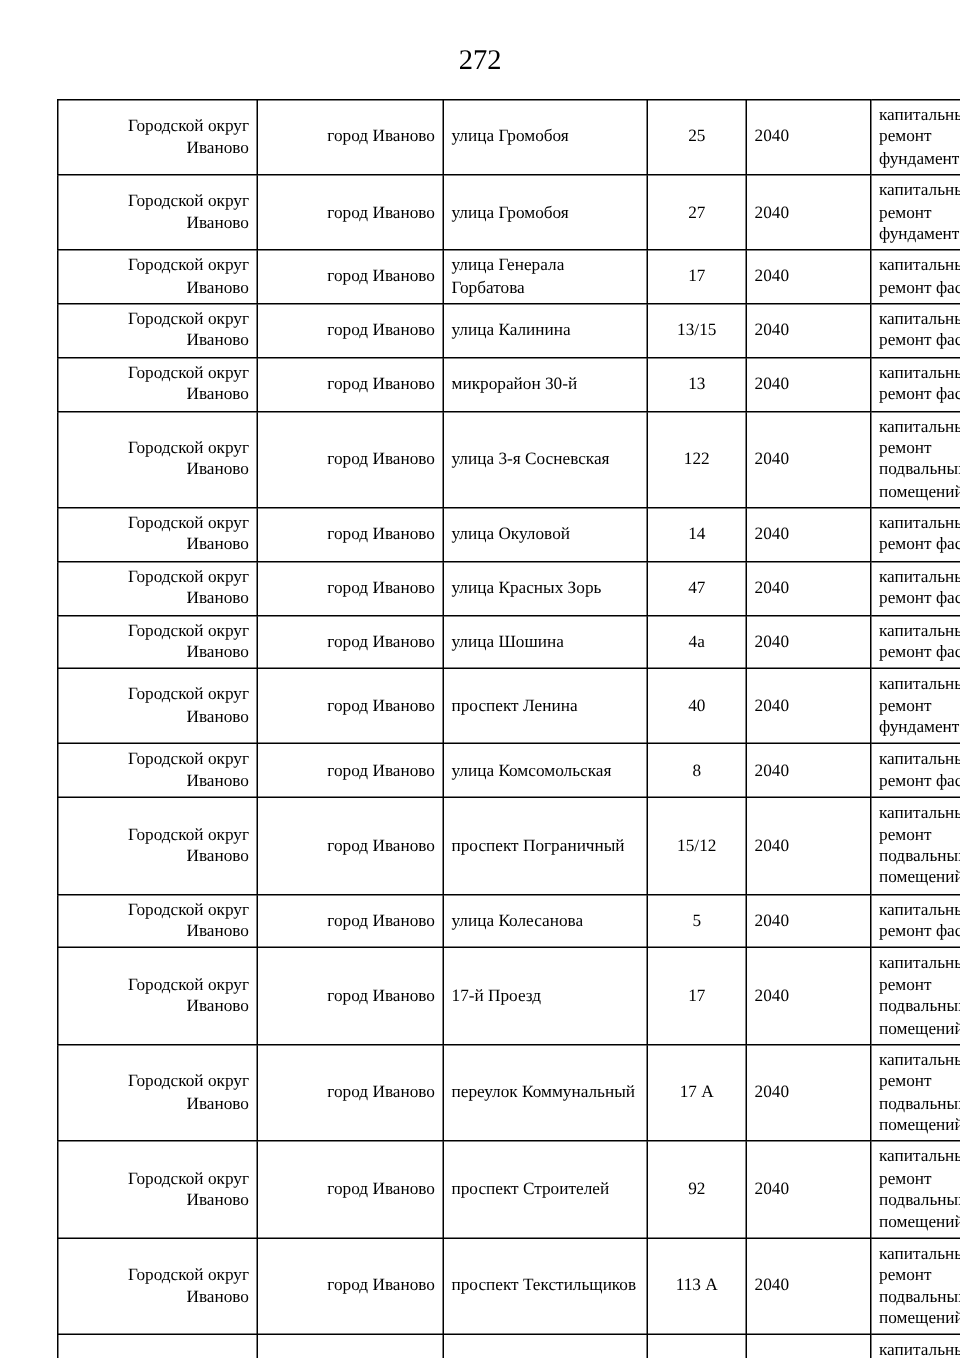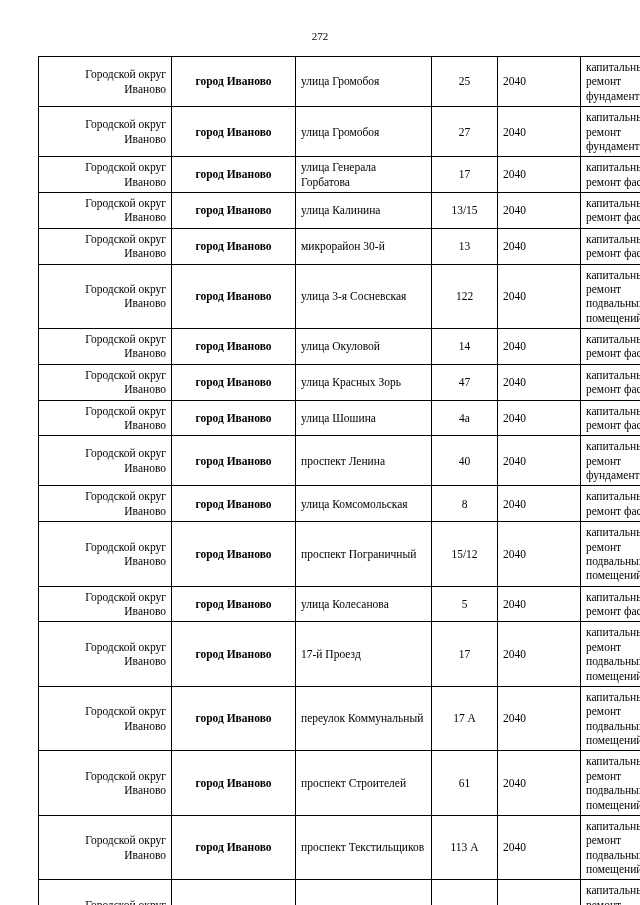--- a/index.html
+++ b/index.html
@@ -14,39 +14,39 @@
   }
   .page {
     width: 640px;
     min-height: 905px;
     background: #ffffff;
     box-sizing: border-box;
     padding-top: 30px;
   }
   .page-number {
     text-align: center;
-    font-size: 11px;
+    font-size: 19px;
     margin-bottom: 14px;
   }
   table.doc-table {
     border-collapse: collapse;
     table-layout: fixed;
     width: 564px;
     margin: 0 auto 0 38px;
     font-size: 11.5px;
     line-height: 1.25;
   }
   table.doc-table td {
     border: 1px solid #000000;
     padding: 3px 5px;
     vertical-align: middle;
     word-wrap: break-word;
   }
   td.col0 { width: 122px; text-align: right; }
-  td.col1 { width: 113px; text-align: center; font-weight: bold; }
+  td.col1 { width: 113px; text-align: right; }
   td.col2 { width: 125px; text-align: left; }
   td.col3 { width: 55px;  text-align: center; }
   td.col4 { width: 72px;  text-align: left; }
   td.col5 { width: 77px;  text-align: left; }
 </style>
 </head>
 <body>
 
 <div class="page">
   <div class="page-number">272</div>
@@ -170,21 +170,21 @@
           <td class="col1">город Иваново</td>
           <td class="col2">переулок Коммунальный</td>
           <td class="col3">17 А</td>
           <td class="col4">2040</td>
           <td class="col5">капитальный ремонт подвальных помещений</td>
         </tr>
         <tr>
           <td class="col0">Городской округ Иваново</td>
           <td class="col1">город Иваново</td>
           <td class="col2">проспект Строителей</td>
-          <td class="col3">61</td>
+          <td class="col3">92</td>
           <td class="col4">2040</td>
           <td class="col5">капитальный ремонт подвальных помещений</td>
         </tr>
         <tr>
           <td class="col0">Городской округ Иваново</td>
           <td class="col1">город Иваново</td>
           <td class="col2">проспект Текстильщиков</td>
           <td class="col3">113 А</td>
           <td class="col4">2040</td>
           <td class="col5">капитальный ремонт подвальных помещений</td>

